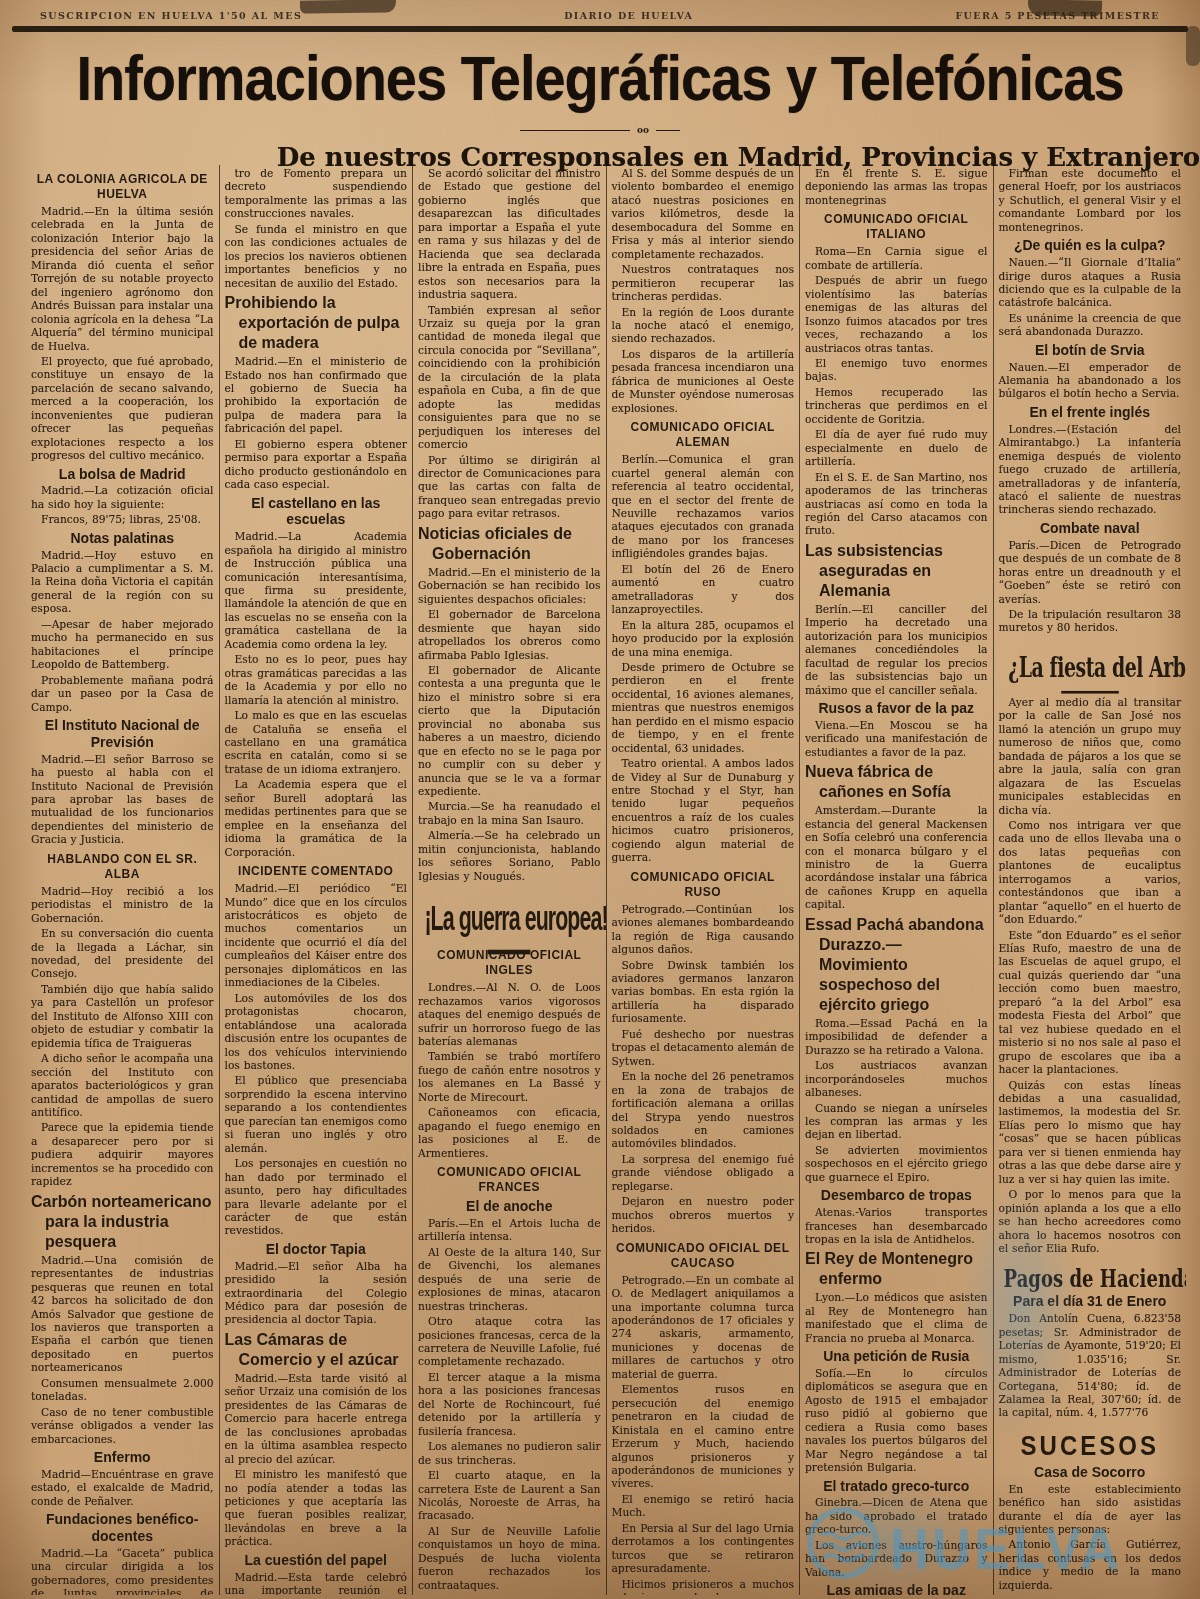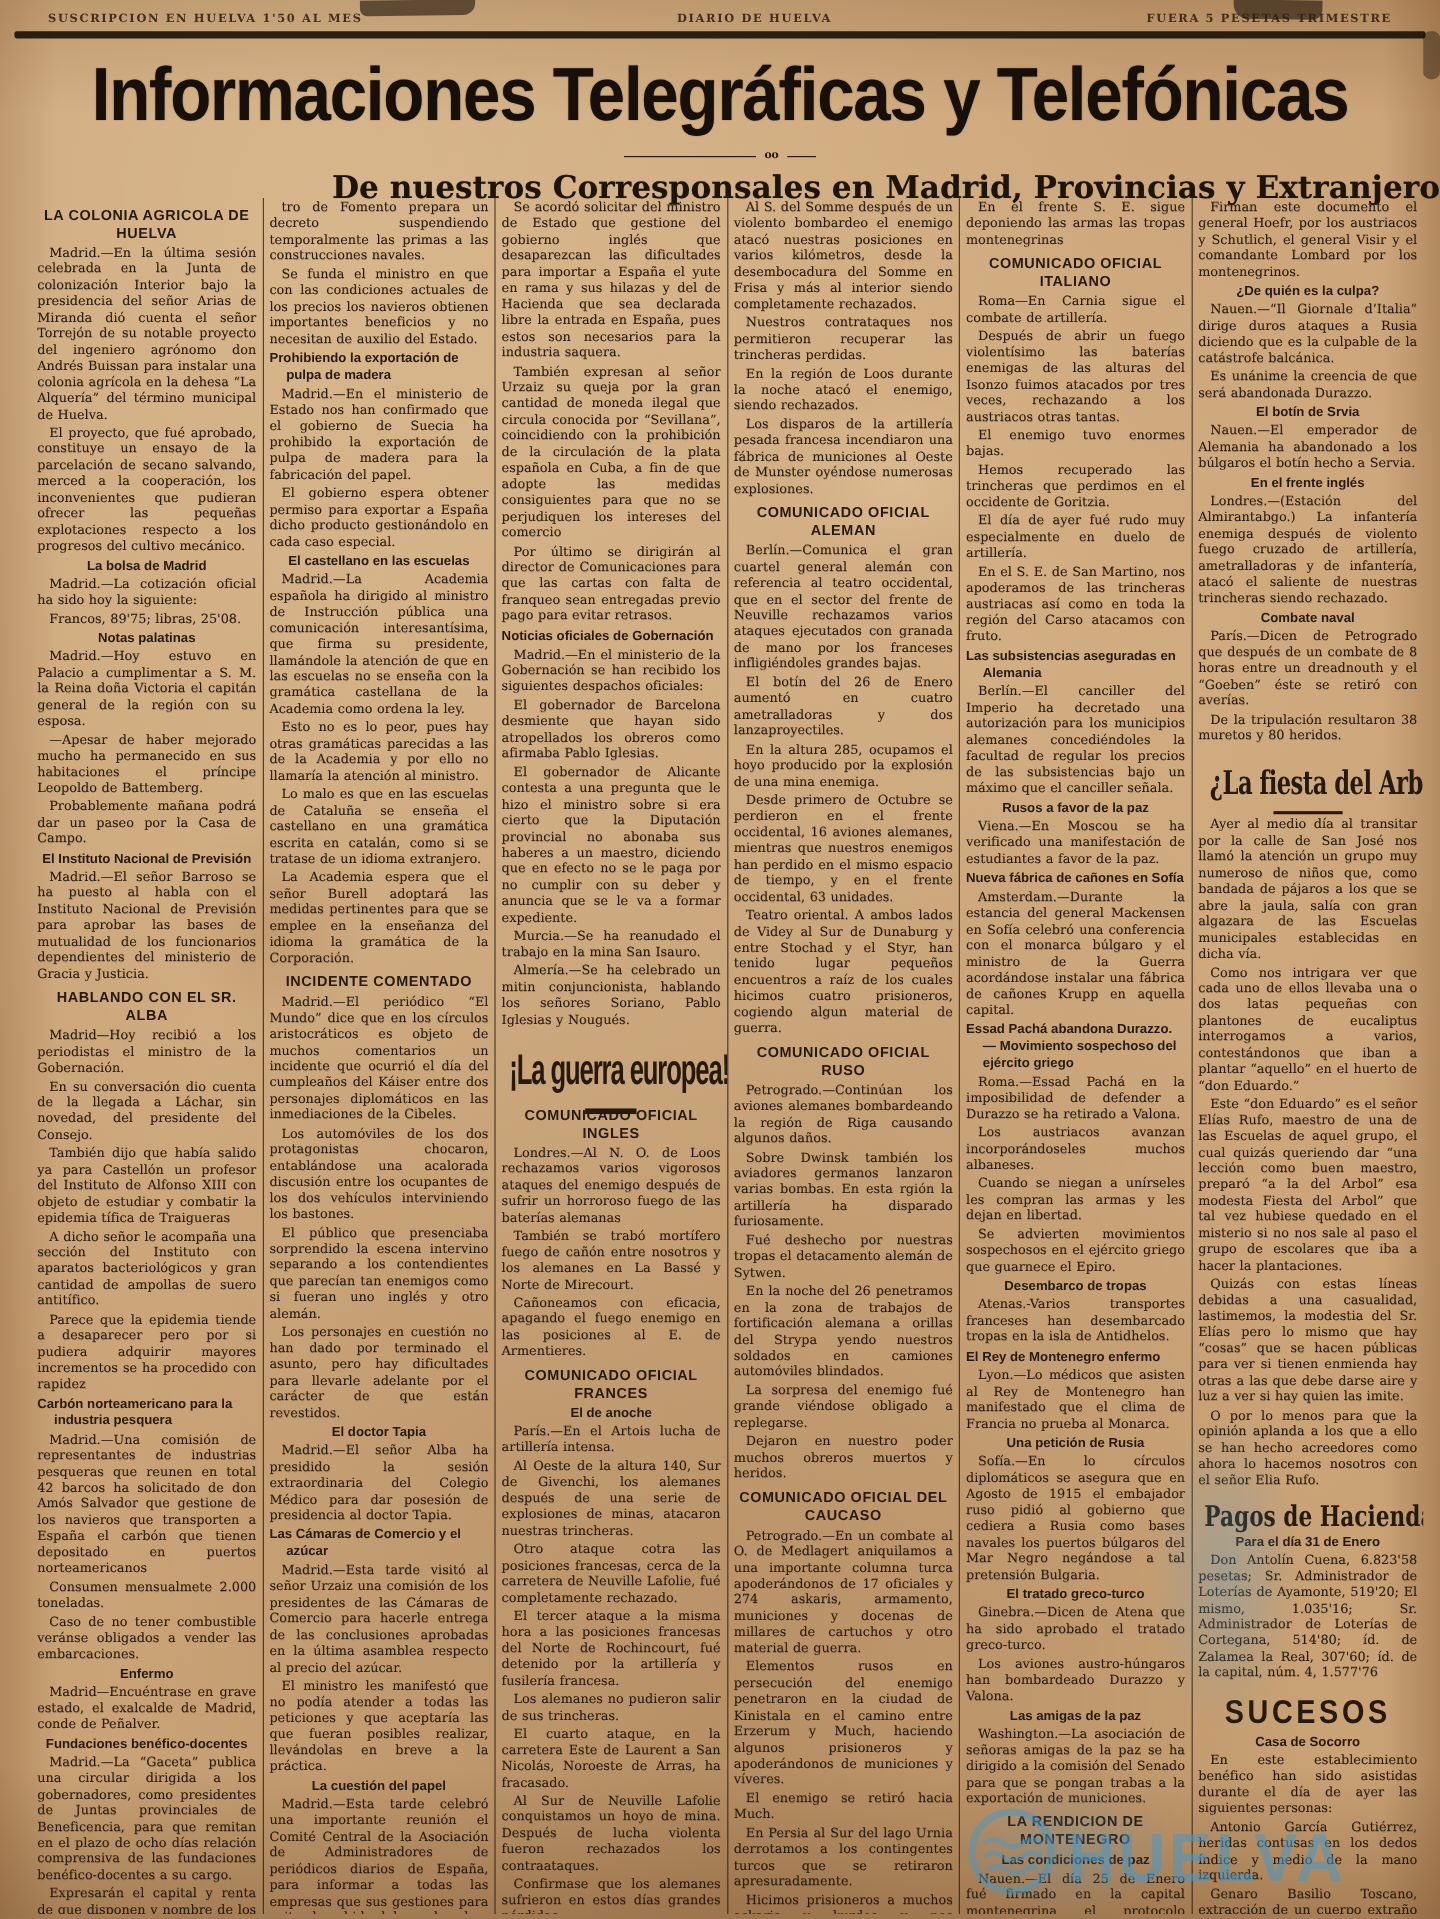--- a/index.html
+++ b/index.html
@@ -25,23 +25,23 @@
   .orn::before{content:"";width:110px;border-top:1.6px solid #241a10;}
   .orn::after{content:"";width:24px;border-top:1.6px solid #241a10;}
   .subtitle{margin:7px 0 0;text-align:right;font-weight:bold;font-size:26px;color:#1d150c;
     text-shadow:0 0 .6px rgba(0,0,0,.4);}
   main{position:absolute;left:26px;right:14px;top:165px;bottom:4px;display:flex;}
   .col{flex:1 1 0;padding:2px 5px;overflow:hidden;min-width:0;}
   .col + .col{border-left:1.4px solid rgba(30,20,10,.72);}
   .b-p{margin:0 0 2px;font-size:10.6px;line-height:1.27;text-align:justify;text-indent:10px;
     letter-spacing:.05px;word-spacing:.4px;text-shadow:.3px .3px 0 rgba(42,29,16,.28);}
   .b-sec{margin:3px 0 2px;text-align:center;font-family:"Liberation Sans",sans-serif;
-    font-weight:bold;font-size:11px;line-height:1.2;}
+    font-weight:bold;font-size:14px;line-height:1.2;}
   .b-secl{margin:3px 0 2px;font-family:"Liberation Sans",sans-serif;font-weight:bold;
-    font-size:11px;line-height:1.25;padding-left:14px;text-indent:-14px;}
+    font-size:16px;line-height:1.25;padding-left:14px;text-indent:-14px;}
   .b-cap{margin:5px 0 3px;text-align:center;font-family:"Liberation Sans",sans-serif;
     font-weight:bold;font-size:12px;letter-spacing:.5px;line-height:1.25;}
   .b-dispA{margin:14px 0 6px;text-align:center;font-family:"Liberation Sans",sans-serif;
     font-weight:bold;font-size:23px;white-space:nowrap;letter-spacing:-1px;
     transform:scale(.93,1.55);transform-origin:center;padding:8px 0 0;}
   .b-dispA::after{content:"";display:block;width:46px;margin:7px auto 0;border-top:3px solid #241a10;}
   .b-dispB{margin:16px 0 8px;text-align:center;font-weight:bold;font-size:21px;white-space:nowrap;
     letter-spacing:-.5px;transform:scale(.9,1.3);transform-origin:center;padding:4px 0 0;}
   .b-dispB::after{content:"";display:block;width:64px;margin:6px auto 0;border-top:2px solid #241a10;}
   .b-dispP{margin:12px 0 4px;text-align:center;font-weight:bold;font-size:19px;white-space:nowrap;

